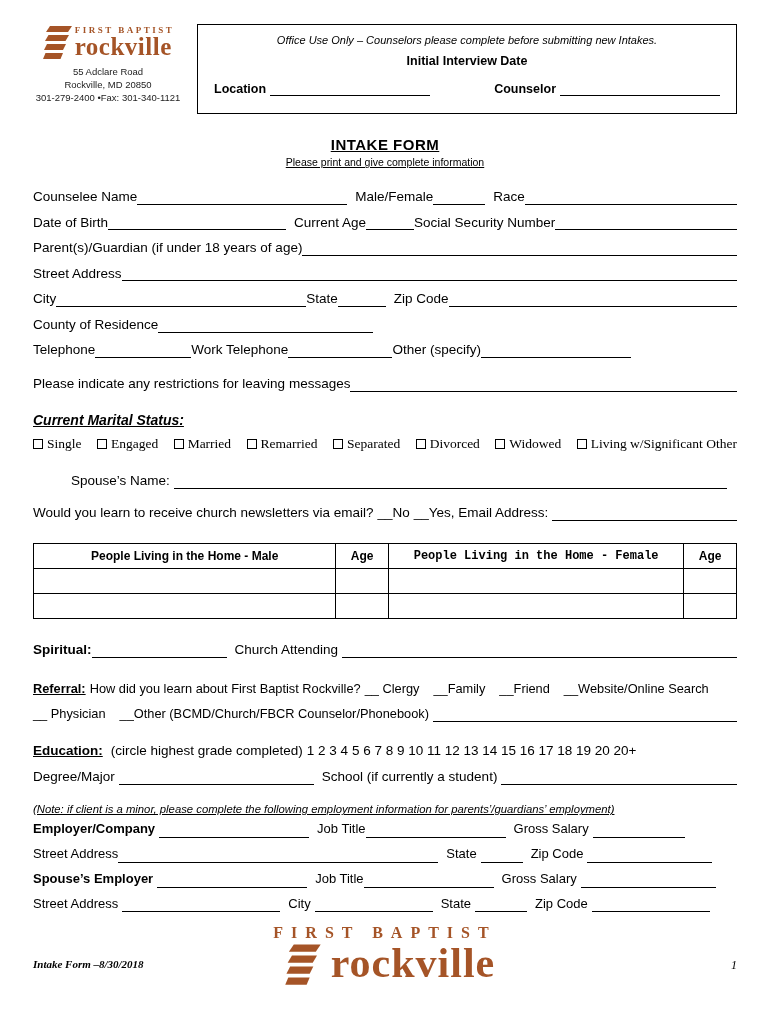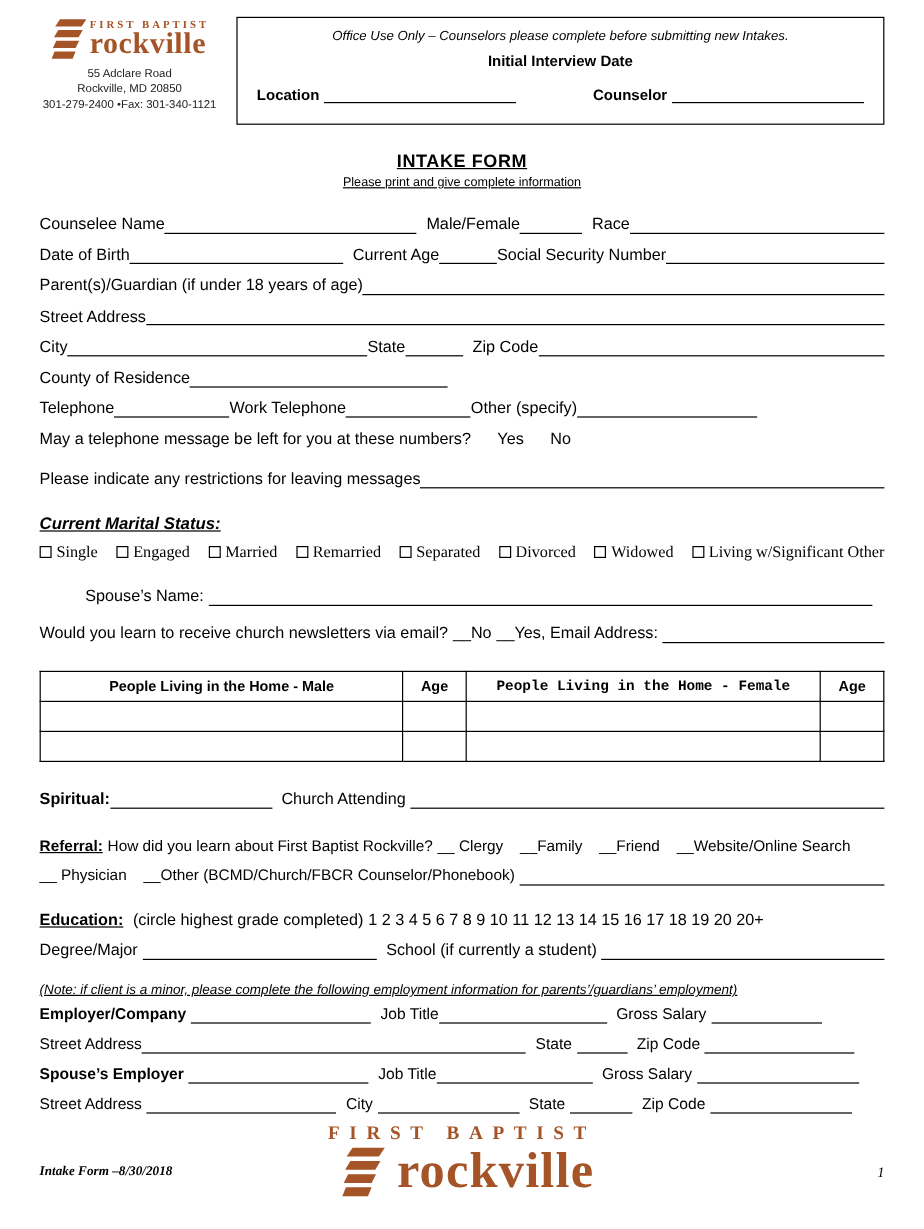--- a/index.html
+++ b/index.html
@@ -2,21 +2,21 @@
 <html><head>
 <meta charset="utf-8">
 <style>
   * { margin:0; padding:0; box-sizing:border-box; }
   html,body { background:#fff; }
   body {
     width:770px; height:1024px; overflow:hidden;
     font-family:"Liberation Sans", sans-serif; color:#000;
     position:relative;
   }
-  .page { display:flex; flex-direction:column; height:100%; padding:14px 33px 14px 33px; }
+  .page { display:flex; flex-direction:column; height:100%; padding:24px 33px 14px 33px; }
 
   
   .header { display:flex; align-items:flex-start; }
   .logo-col { width:150px; flex:0 0 150px; text-align:center; }
   .logo { display:flex; align-items:center; justify-content:center; gap:3px; }
   .logo-texts { text-align:left; }
   .logo-top { font-weight:bold; letter-spacing:2.5px; font-size:9px; color:var(--rust); font-family:"Liberation Serif", serif; }
   .logo-bottom { font-weight:bold; font-size:25px; line-height:0.95; color:var(--rust); font-family:"Liberation Serif", serif; letter-spacing:0.5px; }
   .addr { font-size:9.5px; line-height:1.35; margin-top:6px; color:#222; }
 
@@ -155,25 +155,20 @@
 
     <div class="line">
       <span>Telephone</span>
       <span class="bl" style="width:96px"></span>
       <span>Work Telephone</span>
       <span class="bl" style="width:104px"></span>
       <span>Other (specify)</span>
       <span class="bl" style="width:150px"></span>
     </div>
 
-    <div class="line">
-      <span>May a telephone message be left for you at these numbers?</span>
-      <span class="gap22">Yes</span>
-      <span class="gap22">No</span>
-    </div>
 
     <div class="line" style="margin-top:16px">
       <span>Please indicate any restrictions for leaving messages</span>
       <span class="bl fill"></span>
     </div>
   </div>
 
   <div class="section-head">Current Marital Status:</div>
 
   <div class="opts">

